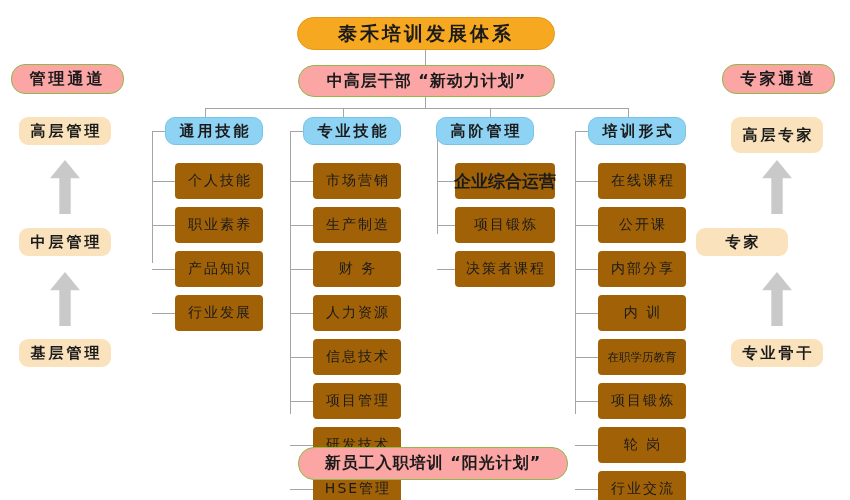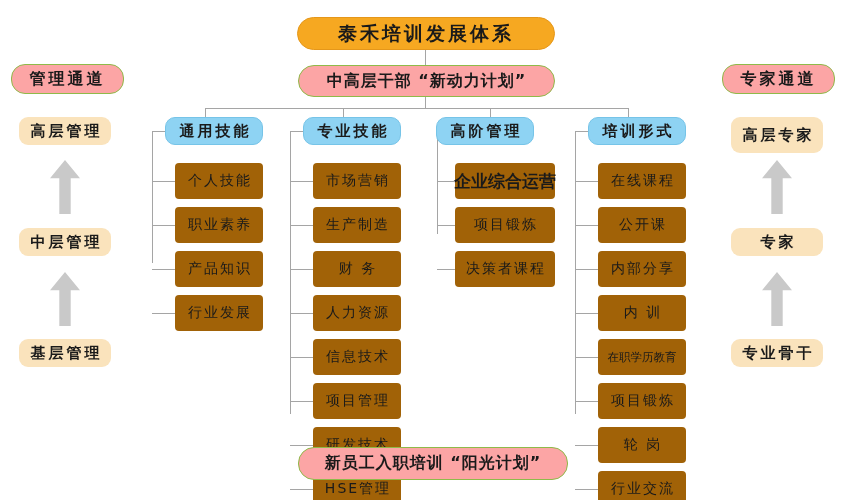--- a/index.html
+++ b/index.html
@@ -65,21 +65,21 @@
   <div class="box green side" style="left:11px;top:64px;width:113px;height:30px;">管理通道</div>
   <div class="box tan" style="left:19px;top:117px;width:92px;height:28px;">高层管理</div>
   <div class="arrow" style="left:50px;top:160px;"></div>
   <div class="box tan" style="left:19px;top:228px;width:92px;height:28px;">中层管理</div>
   <div class="arrow" style="left:50px;top:272px;"></div>
   <div class="box tan" style="left:19px;top:339px;width:92px;height:28px;">基层管理</div>
 
   <div class="box green side" style="left:722px;top:64px;width:113px;height:30px;">专家通道</div>
   <div class="box tan" style="left:731px;top:117px;width:92px;height:36px;">高层专家</div>
   <div class="arrow" style="left:762px;top:160px;"></div>
-  <div class="box tan" style="left:731px;top:228px;width:92px;height:28px;">专家</div>
+  <div class="box tan" style="left:696px;top:228px;width:92px;height:28px;">专家</div>
   <div class="arrow" style="left:762px;top:272px;"></div>
   <div class="box tan" style="left:731px;top:339px;width:92px;height:28px;">专业骨干</div>
 
   <div class="col-header" style="left:165px;">通用技能</div>
   <div class="col col-c1" style="left:175px;">
     <div class="item">个人技能</div>
     <div class="item">职业素养</div>
     <div class="item">产品知识</div>
     <div class="item">行业发展</div>
   </div>

